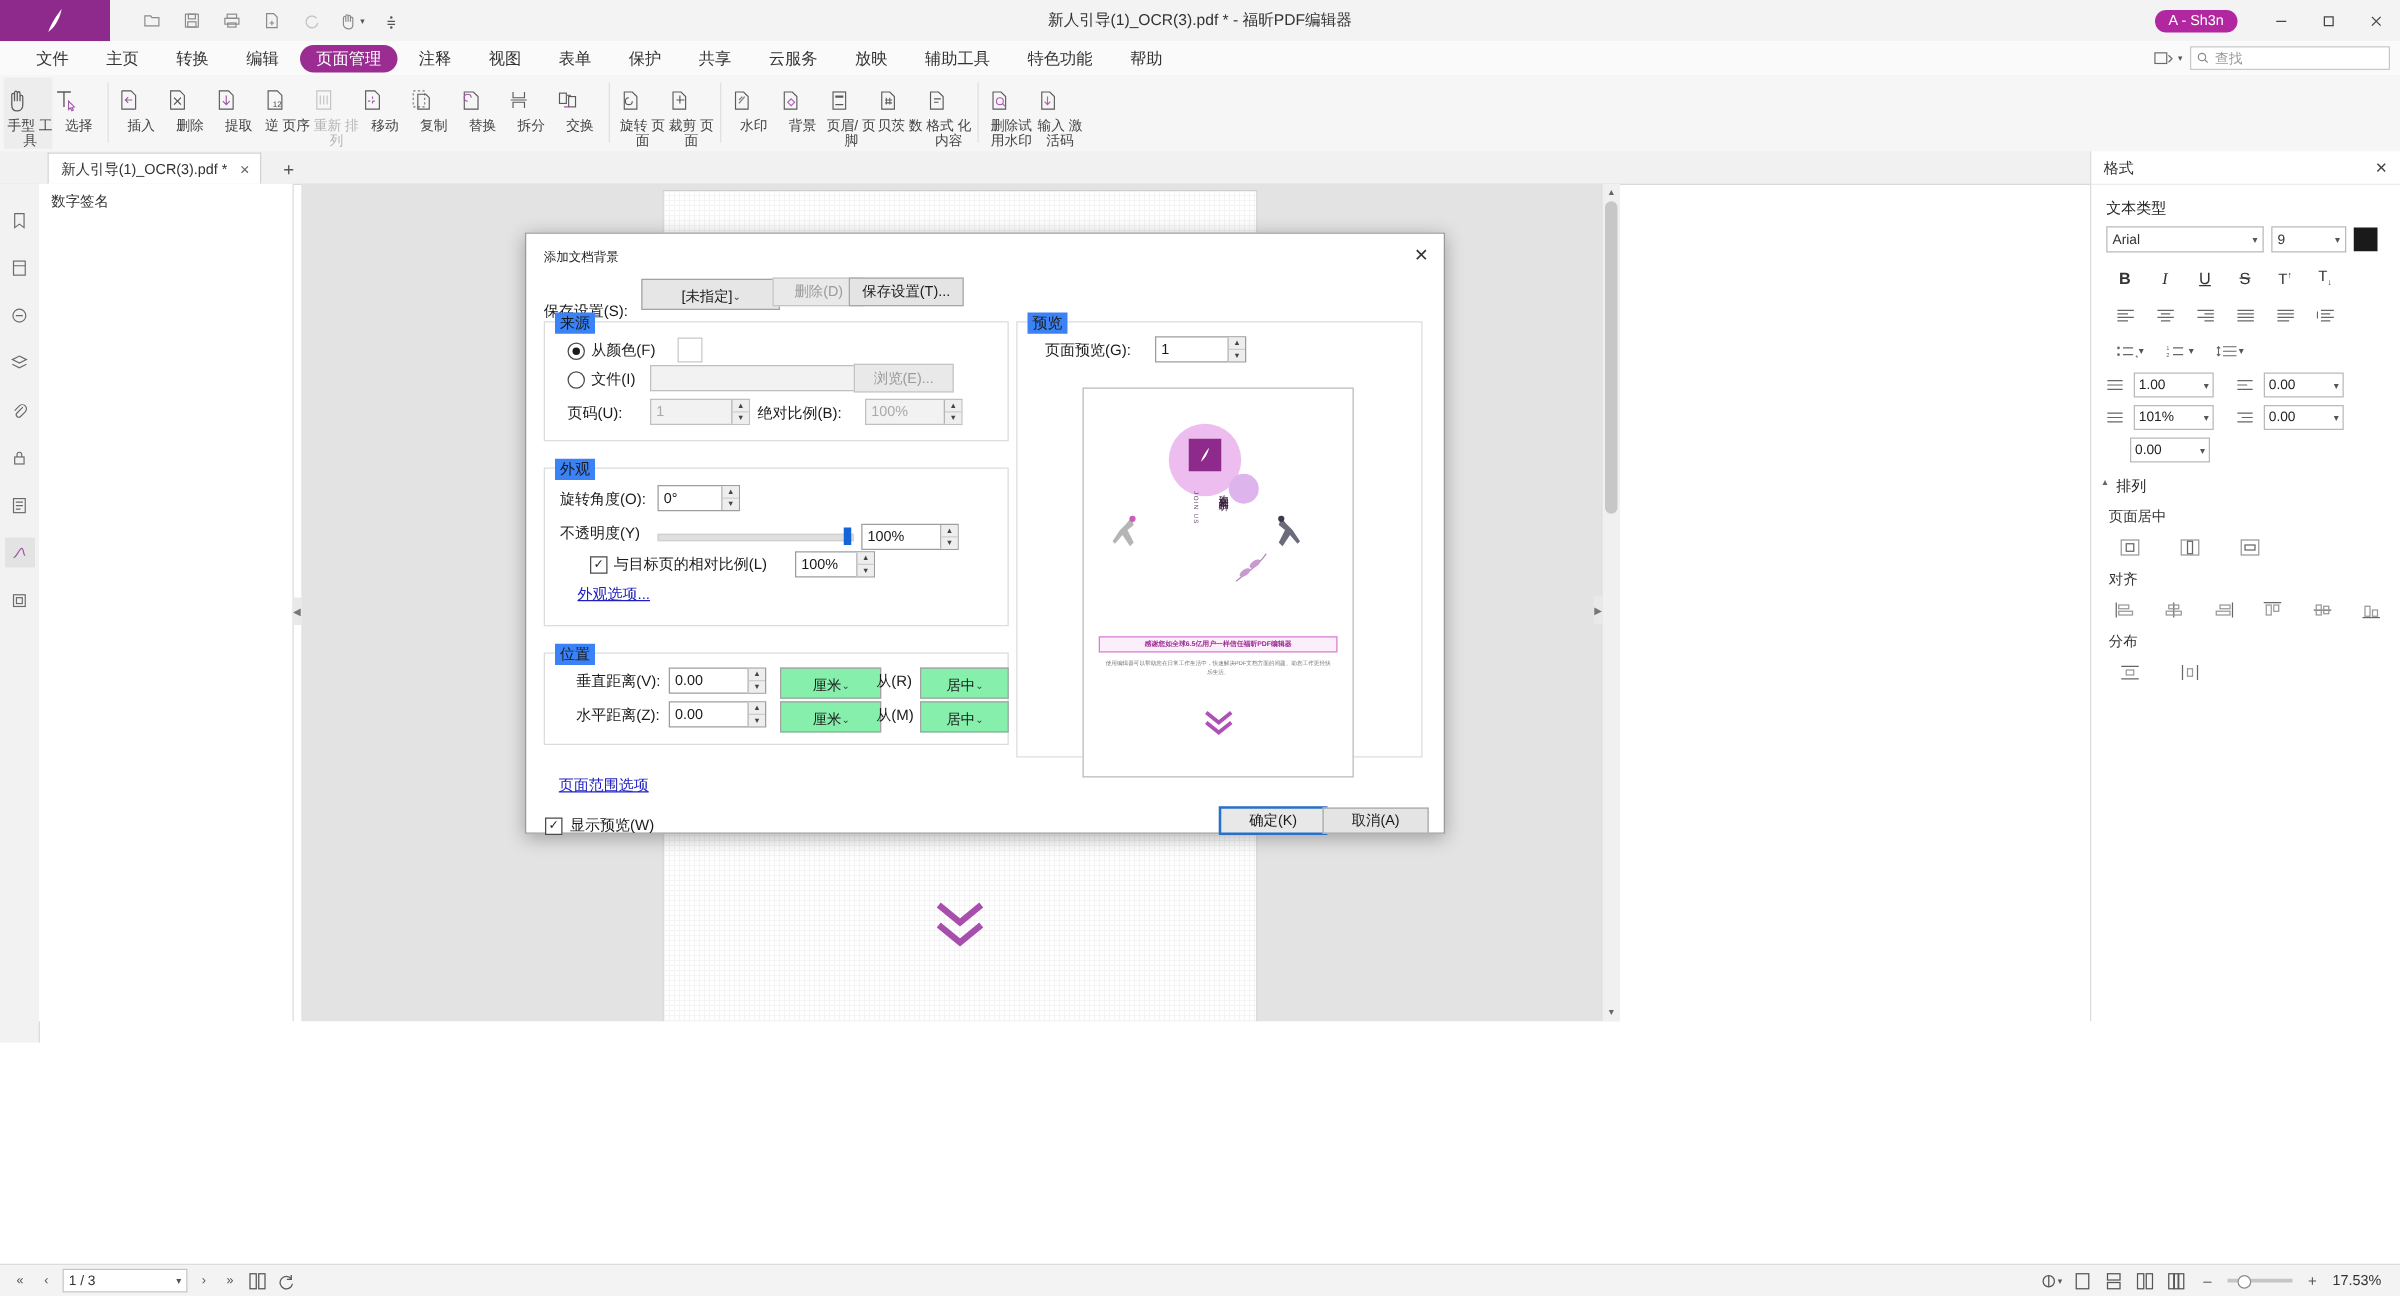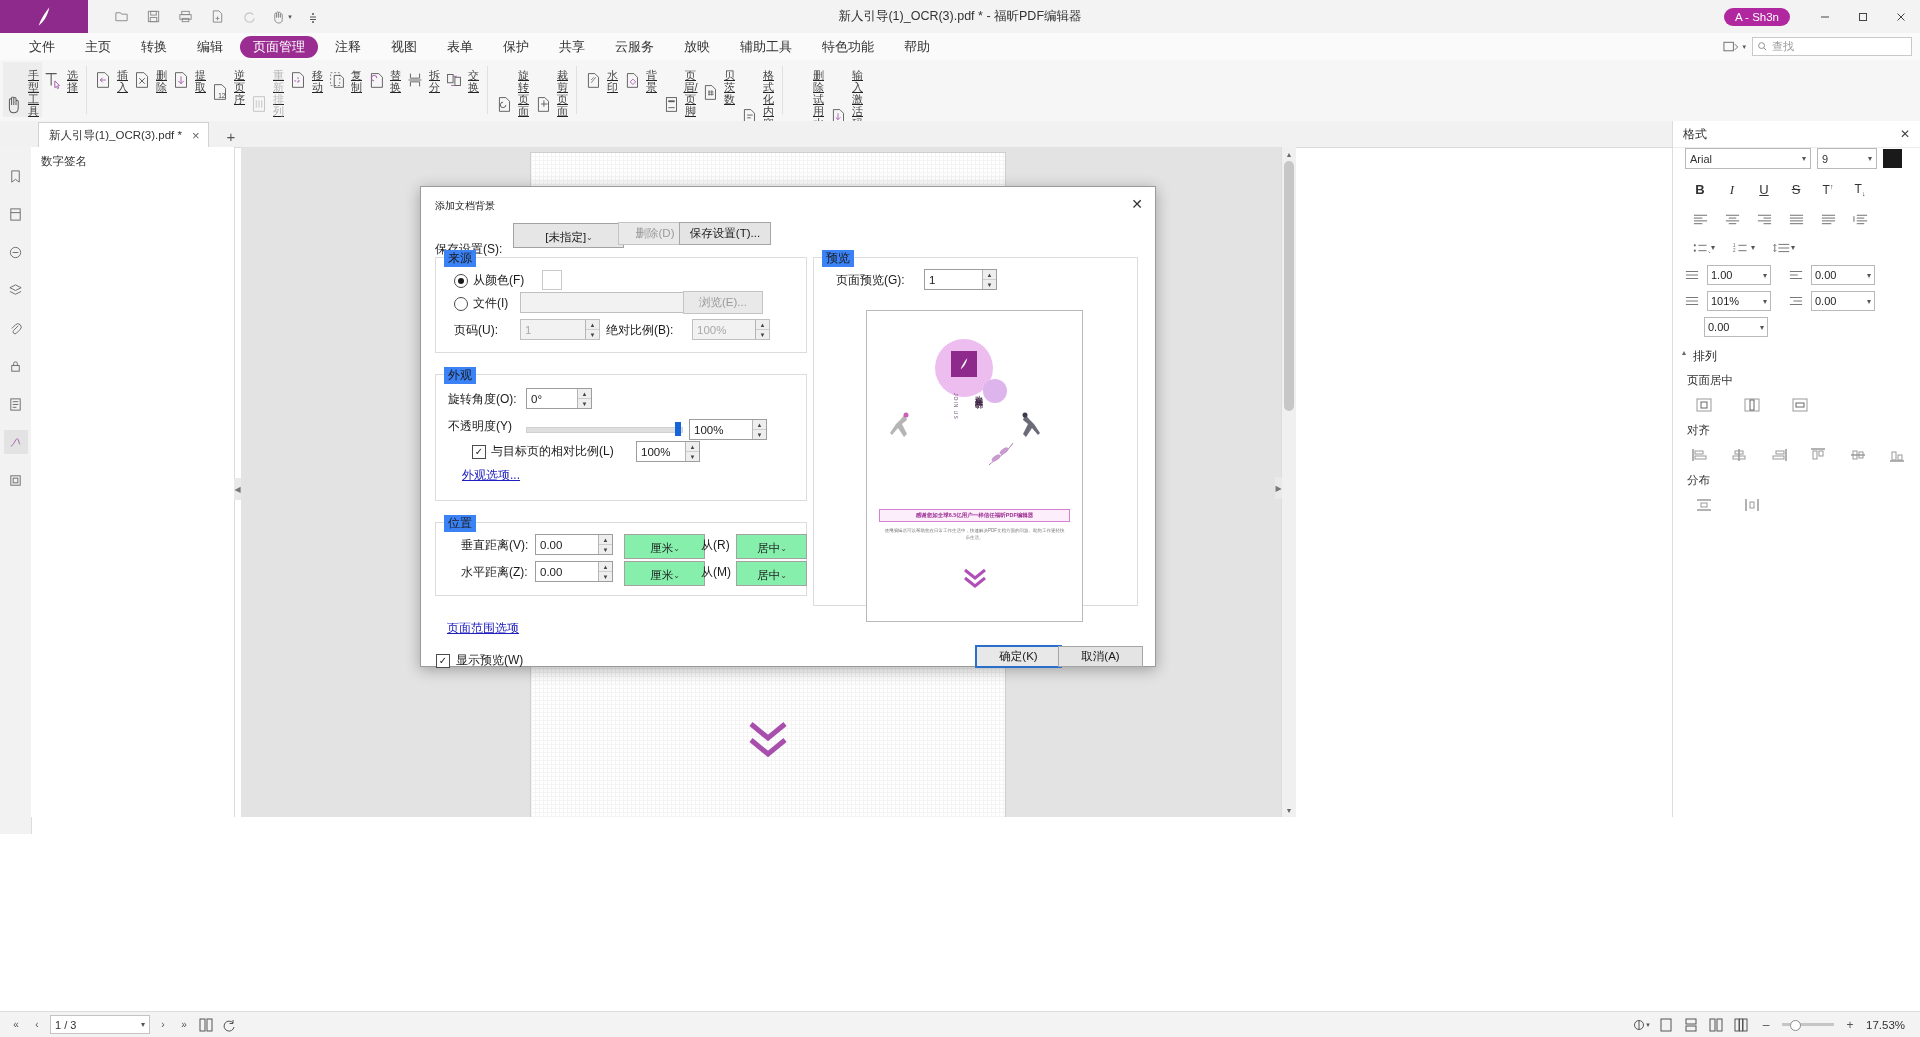--- a/index.html
+++ b/index.html
@@ -59,22 +59,22 @@
   }
   
   .ribbon {
     position:absolute; top: 60px; left: 0; width: 1920px; height: 60px;
     background: #f6f6f6; border-bottom: 1px solid #dcdcdc;
     display:flex; align-items: flex-start; padding-top: 2px;
   }
   .rb-group { display:flex; align-items:flex-start; height: 58px; }
   .rb-sep { width: 1px; height: 48px; background: #e0e0e0; margin: 4px 5px 0 5px; }
   .rb-btn {
-    width: 39px; min-width:39px; display:flex; align-items:flex-end;
-    padding-top: 5px; cursor: default; text-decoration: underline;
+    width: 39px; min-width:39px; display:flex; flex-direction:column; align-items:flex-start;
+    padding-top: 5px; cursor: default;
   }
   .rb-btn.selected { background: #ededed; }
   .rb-icon { height: 26px; display:flex; align-items:center; justify-content:center; }
   .rb-label {
     font-size: 11px; color: #444; line-height: 12px; text-align:center;
     margin-top: 2px; width: 42px; word-break: break-all;
   }
   .rb-btn.disabled .rb-label { color: #b5b5b5; }
   
   .tabstrip {
@@ -694,20 +694,21 @@
   </div>
   <div class="docarea-collapse">▶</div>
 </div>
 
 <div class="rightpanel">
   <div class="rp-header">
     <span class="rp-header-title">格式</span>
     <span style="font-size:12px;color:#444;">✕</span>
   </div>
 
+  <div class="rp-section-title">文本类型</div>
 
   <div class="rp-row">
     <div class="rp-select" style="width:116px;">
       <span>Arial</span>
       <span class="rp-caret">▾</span>
     </div>
     <div class="rp-select" style="width:50px;">
       <span>9</span>
       <span class="rp-caret">▾</span>
     </div>

